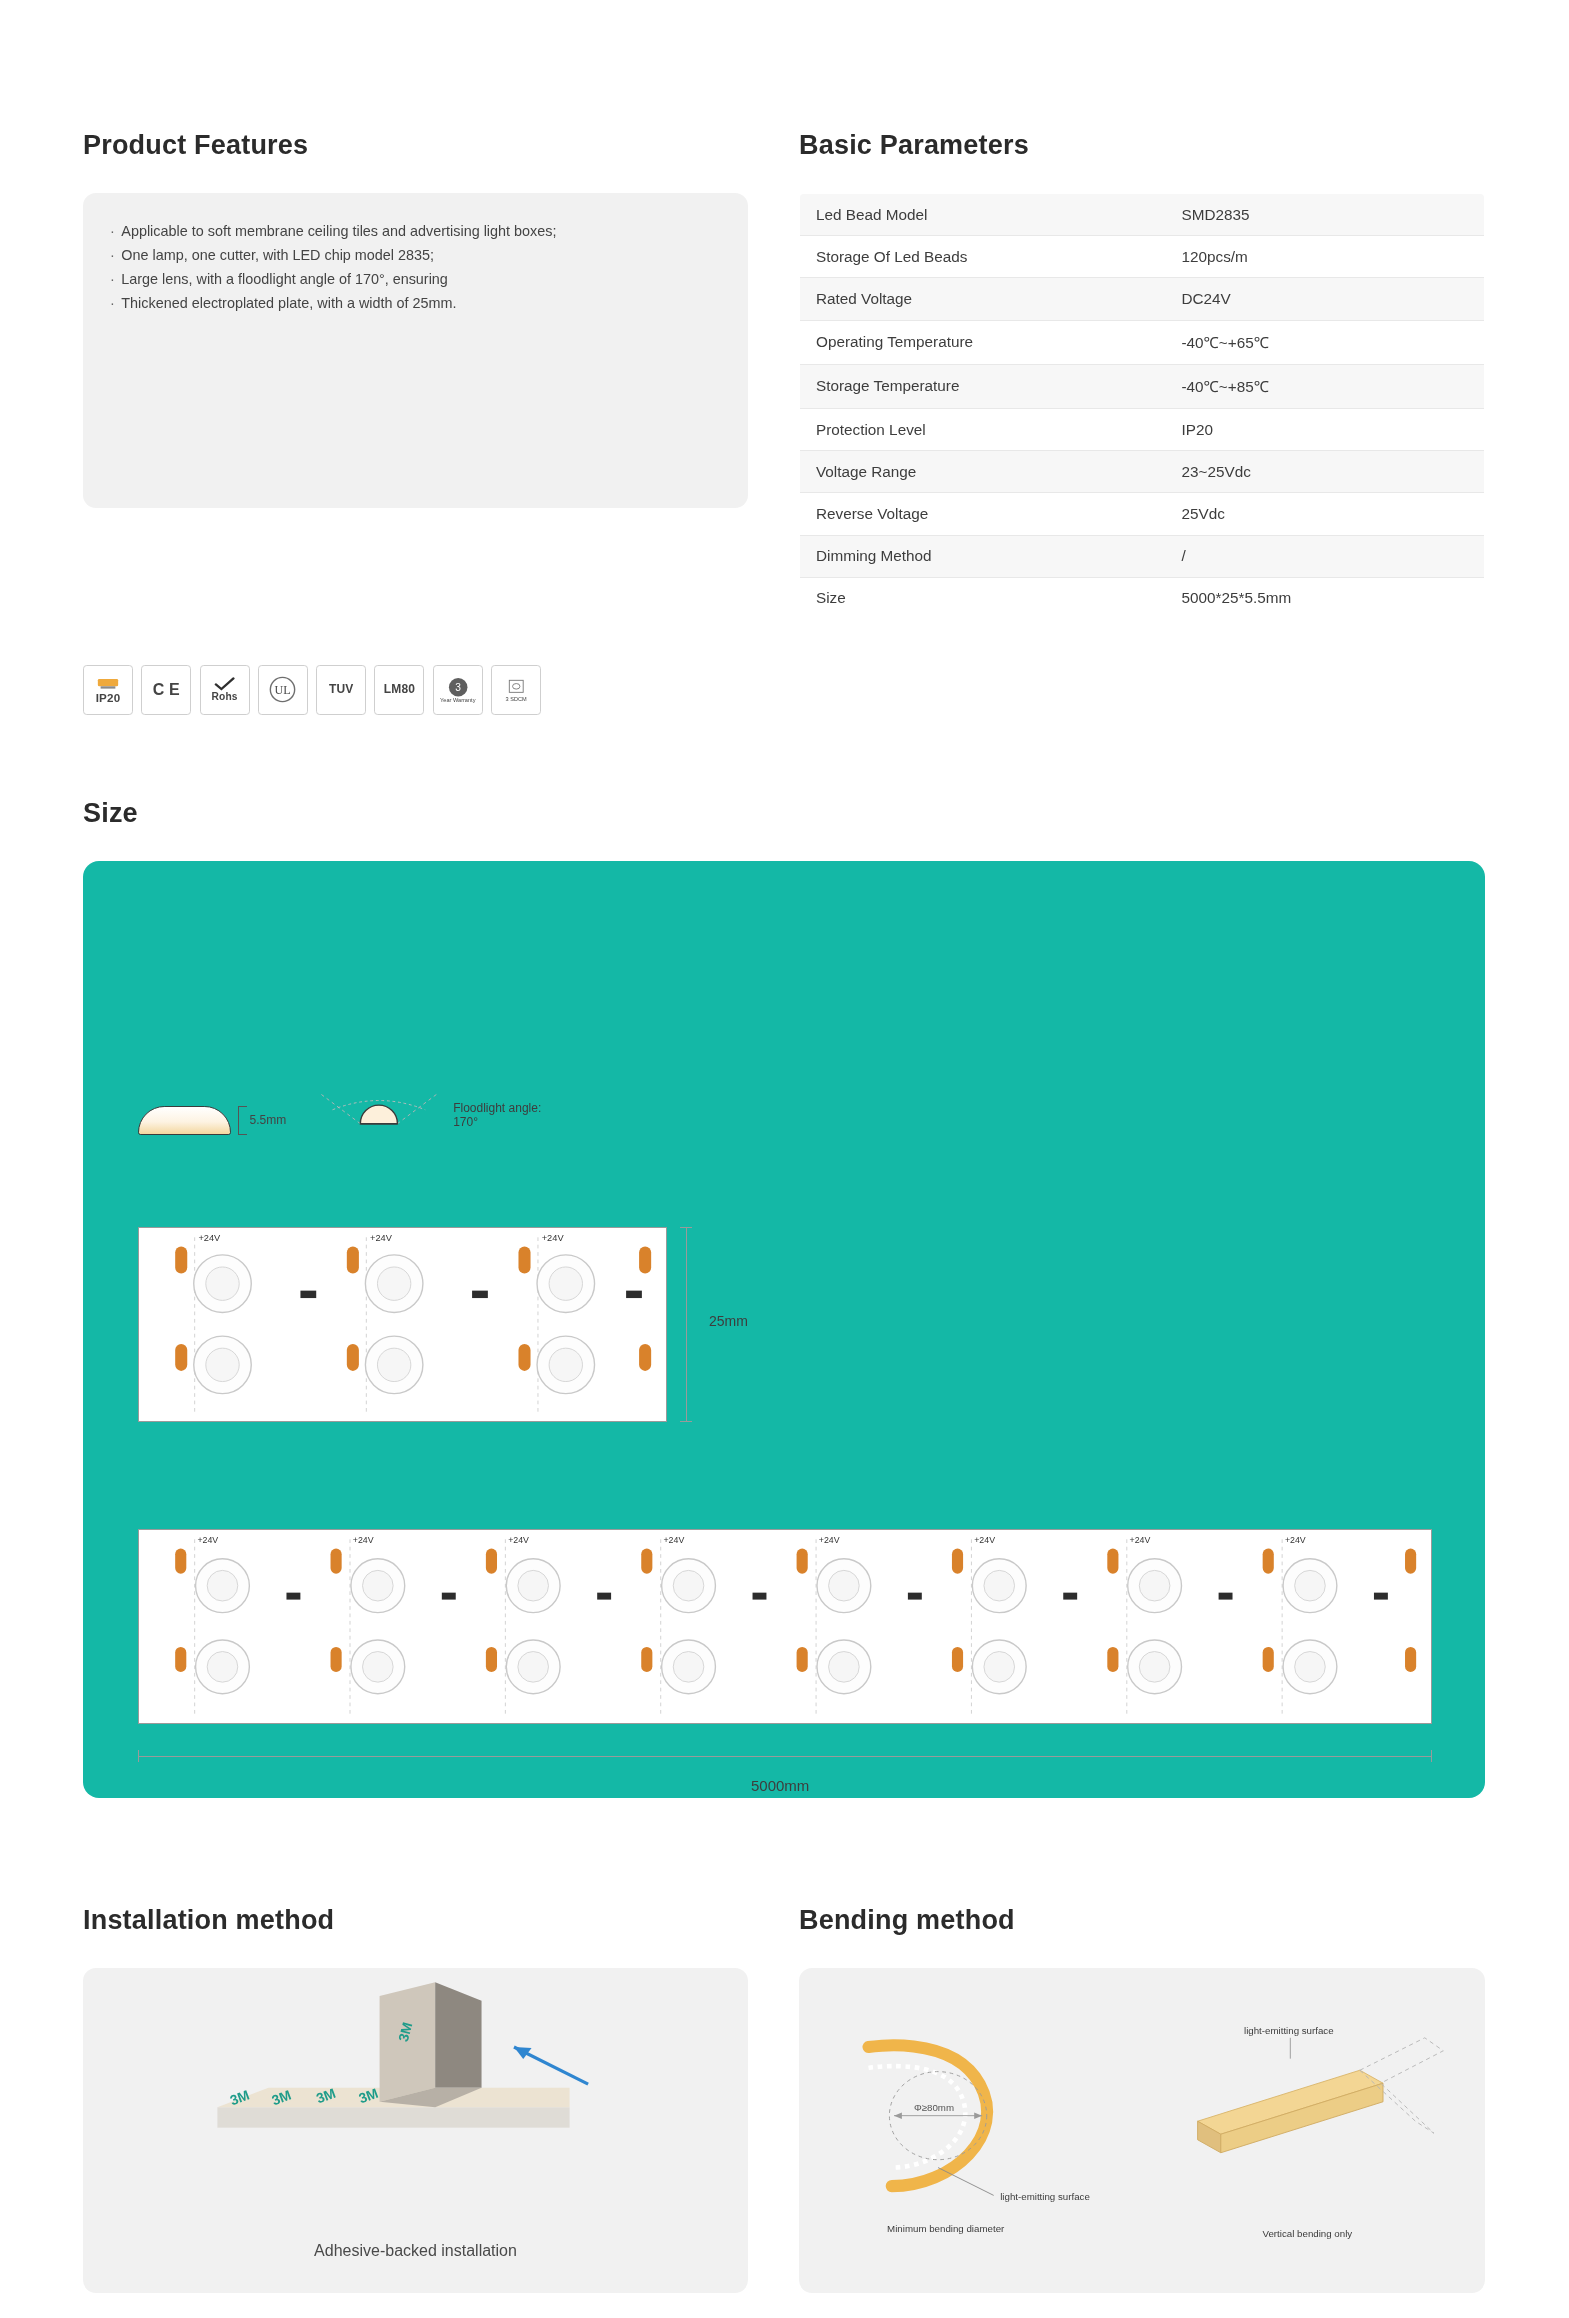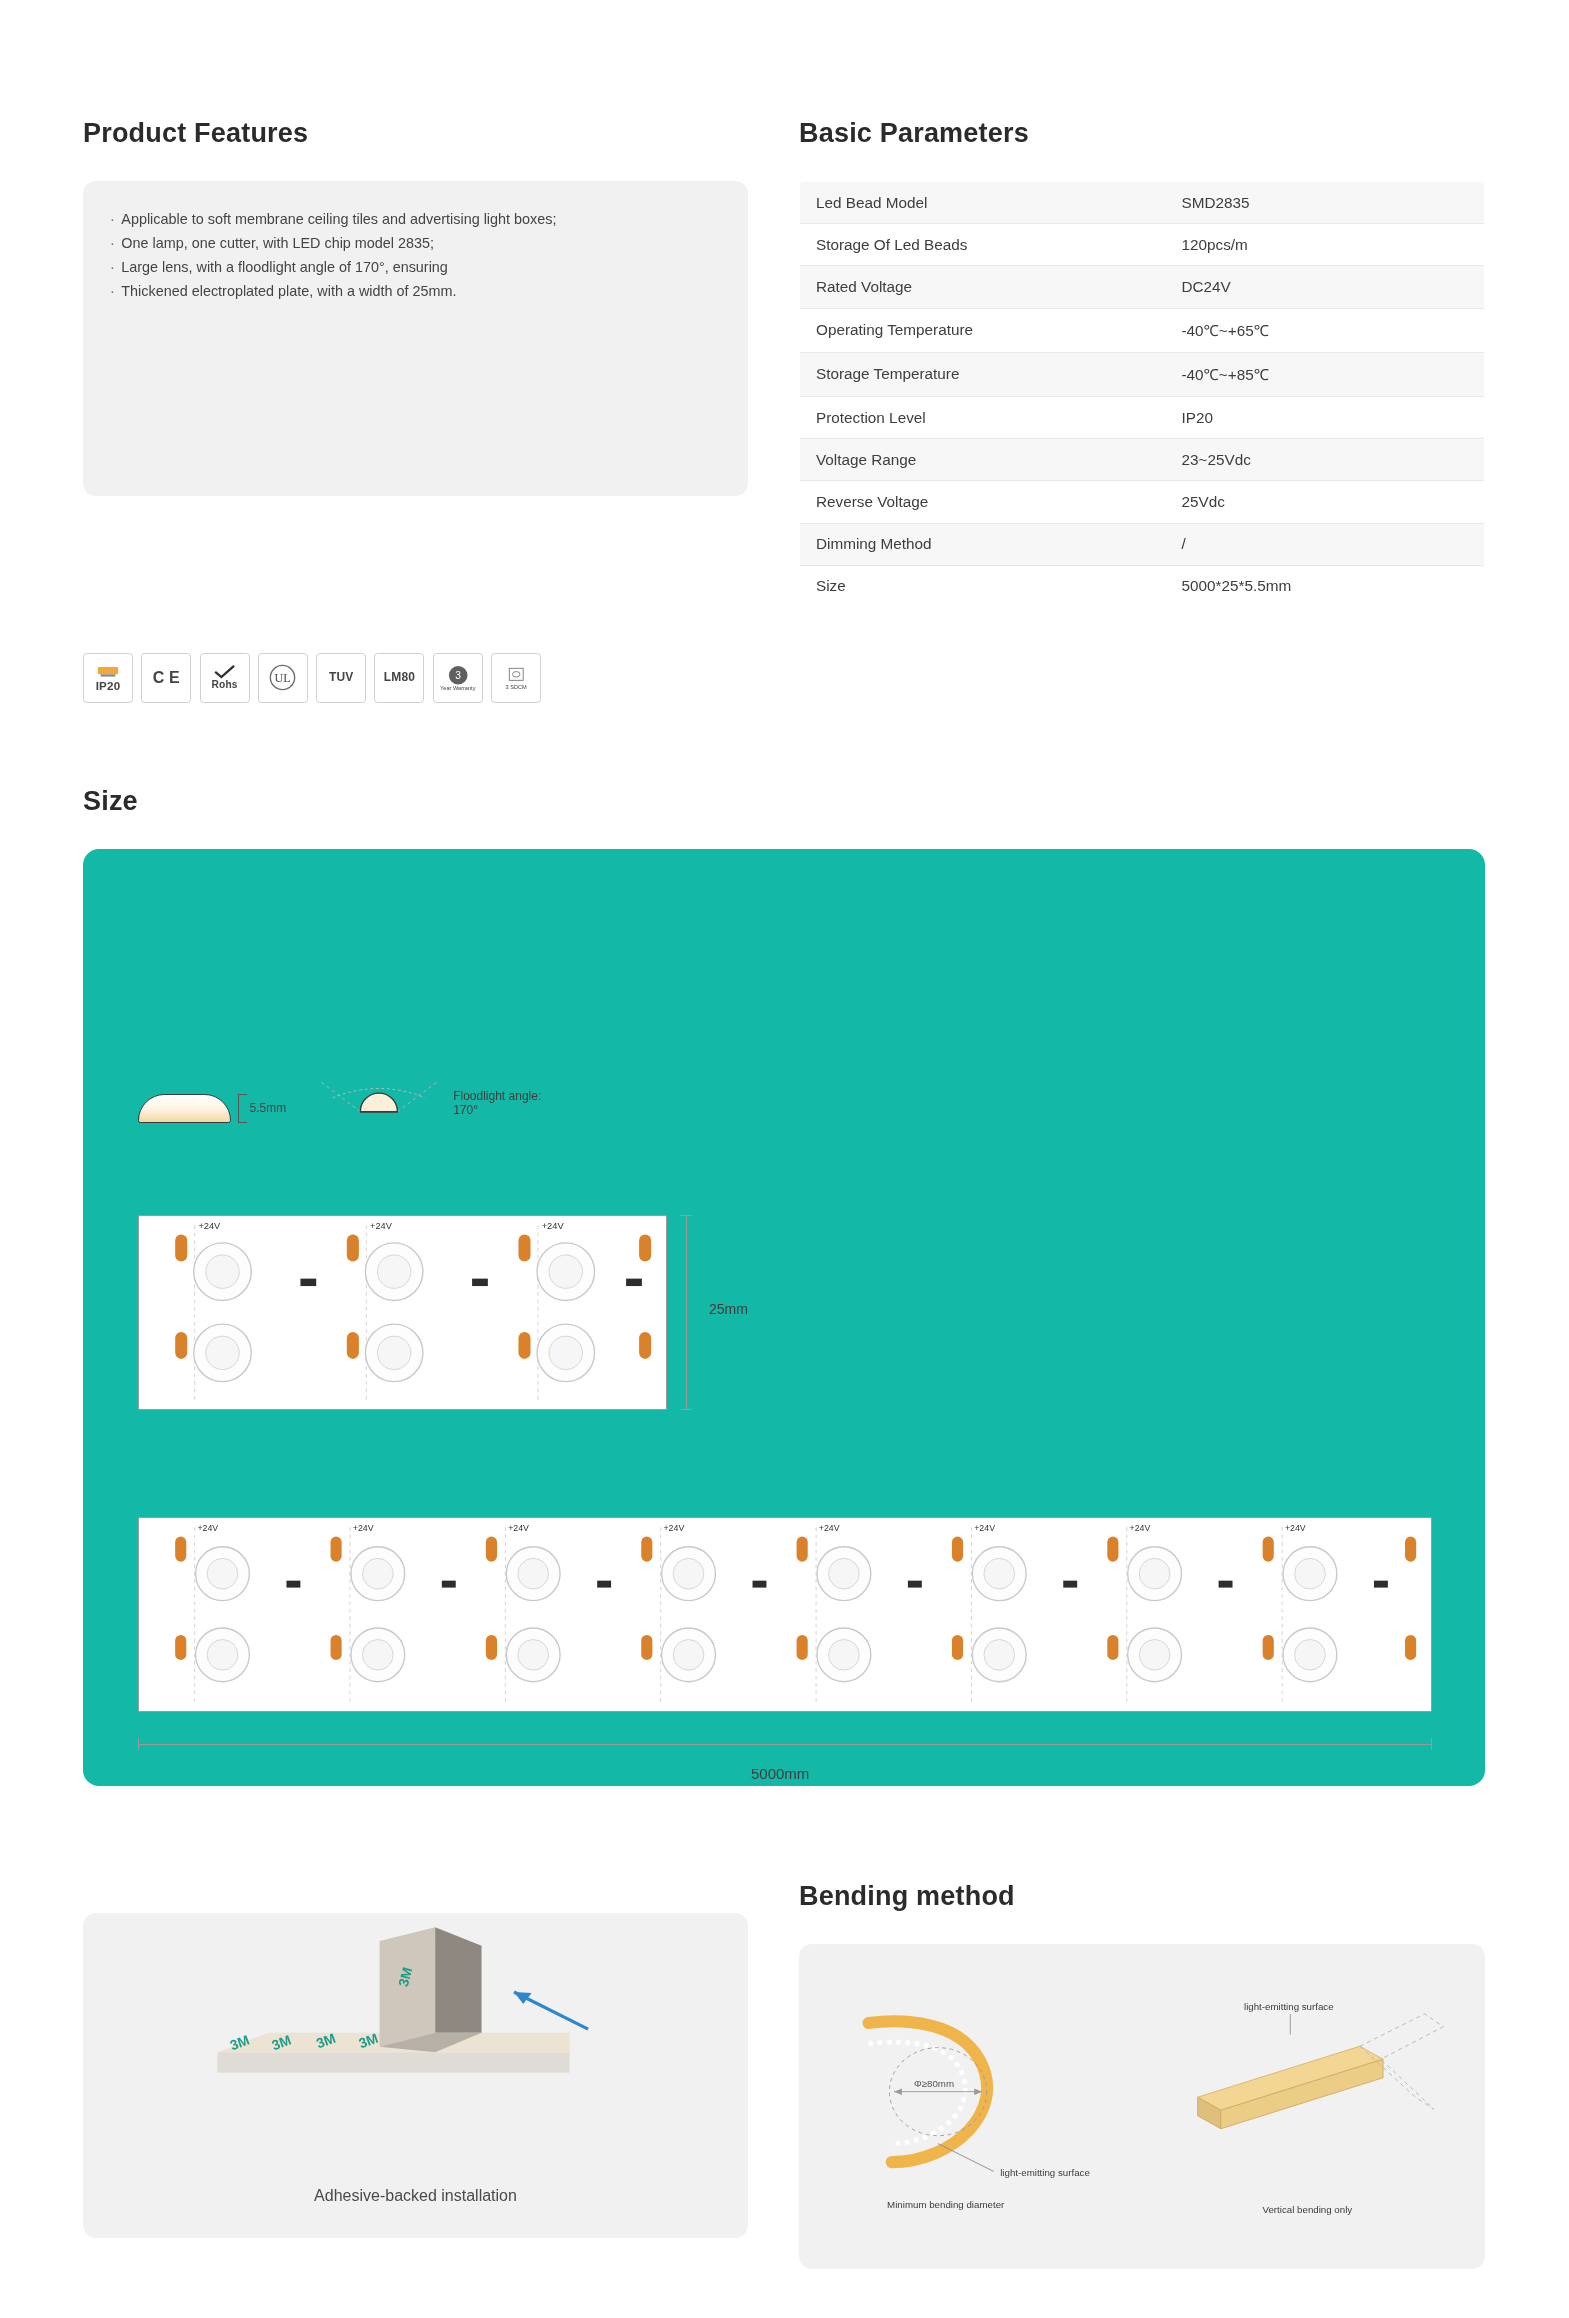--- a/index.html
+++ b/index.html
@@ -17,20 +17,21 @@
     position: relative;
     padding: 0 83px;
   }
 
   
   .section-title {
     font-size: 27px;
     font-weight: bold;
     color: #2b2b2b;
     letter-spacing: 0.2px;
+    margin-top: 12px;
   }
 
   
   .top-row {
     display: flex;
     gap: 51px;
     padding-top: 118px;
   }
   .col-left { width: 665px; }
   .col-right { width: 686px; }
@@ -523,20 +524,21 @@
         <div class="cap-l"></div>
         <div class="cap-r"></div>
       </div>
       <div class="dim-bottom-label">5000mm</div>
     </div>
   </div>
 
   <div class="mid-row">
 
     <div class="col-left">
+      <div class="section-title">Installation method</div>
 
       <div class="install-card">
         <svg width="665" height="260" viewBox="0 0 1435 560">
           <rect x="290" y="300" width="760" height="44" fill="#dfdcd6"></rect>
           <polygon points="290,300 400,258 1050,258 1050,300" fill="#ece3d2"></polygon>
           <polygon points="640,60 760,30 760,258 640,288" fill="#cfc7bb"></polygon>
           <polygon points="760,30 860,70 860,258 760,258" fill="#8e8880"></polygon>
           <polygon points="640,288 760,258 860,258 760,300" fill="#b7b0a6"></polygon>
           <g fill="#1f9c8a" font-size="30" font-family="Liberation Sans, sans-serif" font-weight="bold">
             <text x="322" y="296" transform="rotate(-20 322 296)">3M</text>

